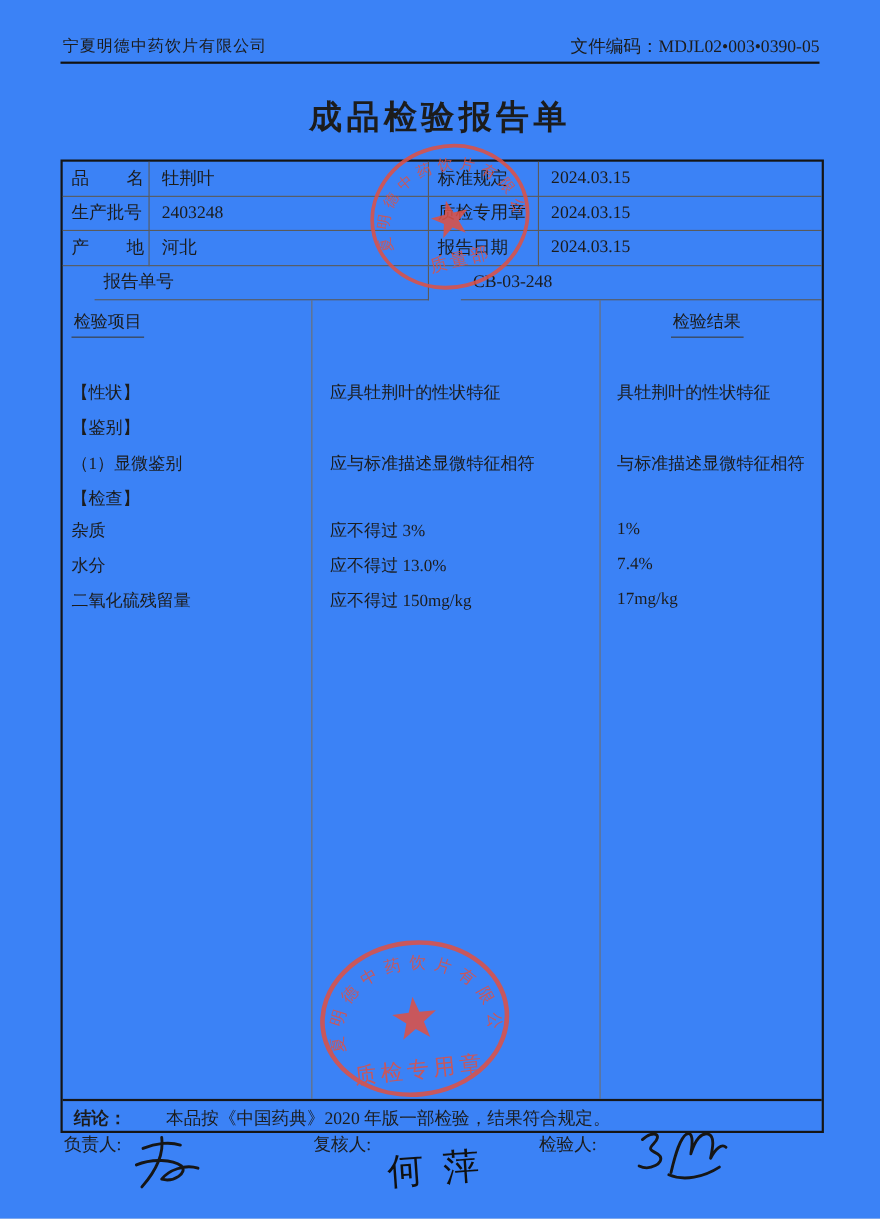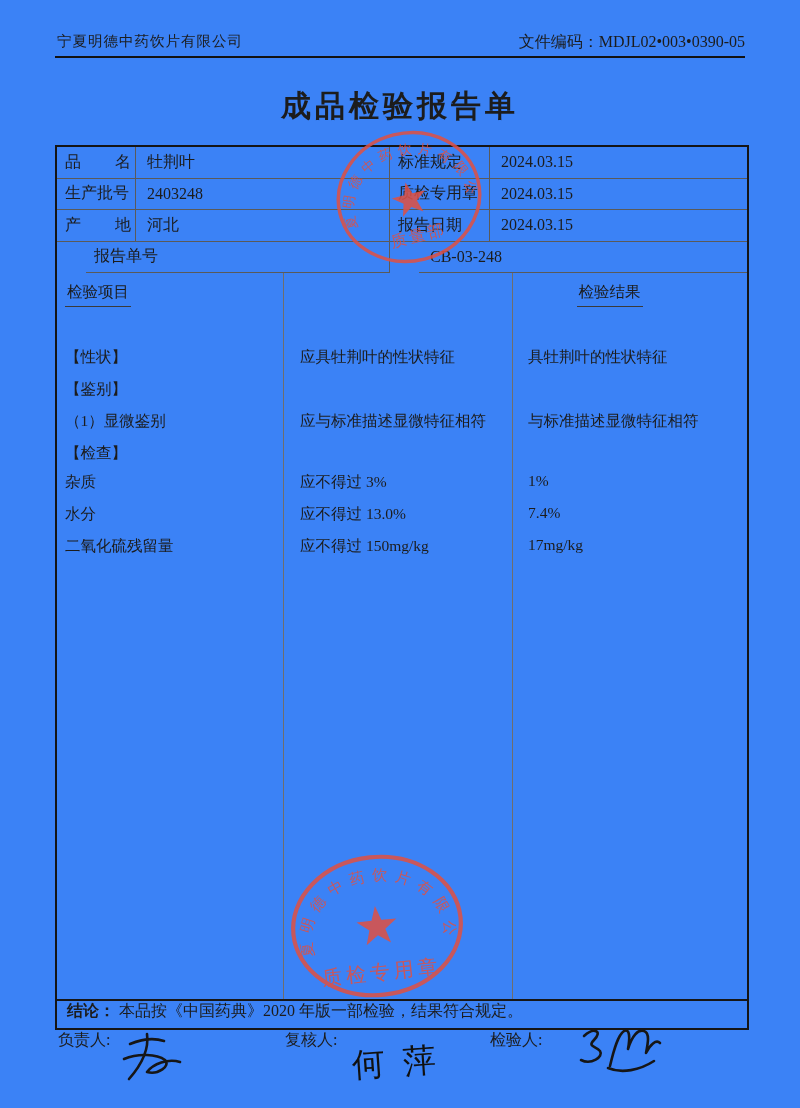--- a/index.html
+++ b/index.html
@@ -22,31 +22,31 @@
     border-bottom:1px solid #5a5a5a;border-right:1px solid #5a5a5a;box-sizing:border-box;}
   .icell.lastcol{border-right:none;}
   .icell.value{padding-left:11px;}
   .spread{display:inline-block;width:66px;text-align:justify;text-align-last:justify;}
   .span2{grid-column:span 2;margin-left:29px;}
   
   .result{position:relative;display:flex;height:726px;}
   .rcol{position:relative;box-sizing:border-box;}
   .rcol1{width:226px;}
   .rcol2{width:229px;border-left:1px solid #6e6e6e;}
-  .rcol3{width:194px;border-left:1px solid #6e6e6e;}
+  .rcol3{width:194px;border-left:1px solid #6e6e6e;margin-left:33px;}
   .rline{position:absolute;font-size:15.5px;white-space:nowrap;}
   .rcol1 .rline{left:8px;}
   .rcol2 .rline{left:16px;}
   .rcol3 .rline{left:15px;}
   .rhead{position:absolute;top:9px;width:100%;text-align:center;font-size:15.5px;}
   .rhead.left{text-align:left;padding-left:8px;box-sizing:border-box;}
   .rhead span{display:inline-block;border-bottom:1px solid #3a3a3a;padding:0 2px 3px 2px;}
   
-  .conclusion{height:27px;border-top:2px solid #171717;display:flex;align-items:flex-start;
-    padding-left:10px;font-size:16px;box-sizing:content-box;}
+  .conclusion{height:27px;border-top:2px solid #171717;display:flex;align-items:flex-end;
+    padding-left:10px;font-size:16px;box-sizing:content-box;gap:32px;}
   .conclusion .b{font-weight:bold;margin-right:4px;}
   
   .sig-label{position:absolute;top:1030px;font-size:16px;}
   .sig1{left:58px;} .sig2{left:285px;} .sig3{left:490px;}
   .sig-name{position:absolute;left:352px;top:1040px;font-size:33px;letter-spacing:18px;
     transform:rotate(-4deg);color:#101010;}
   .sigsvg{position:absolute;}
   .sigsvg path{fill:none;stroke:#161616;stroke-width:2.6;stroke-linecap:round;stroke-linejoin:round;}
   
   .stamp{position:absolute;opacity:0.87;}

